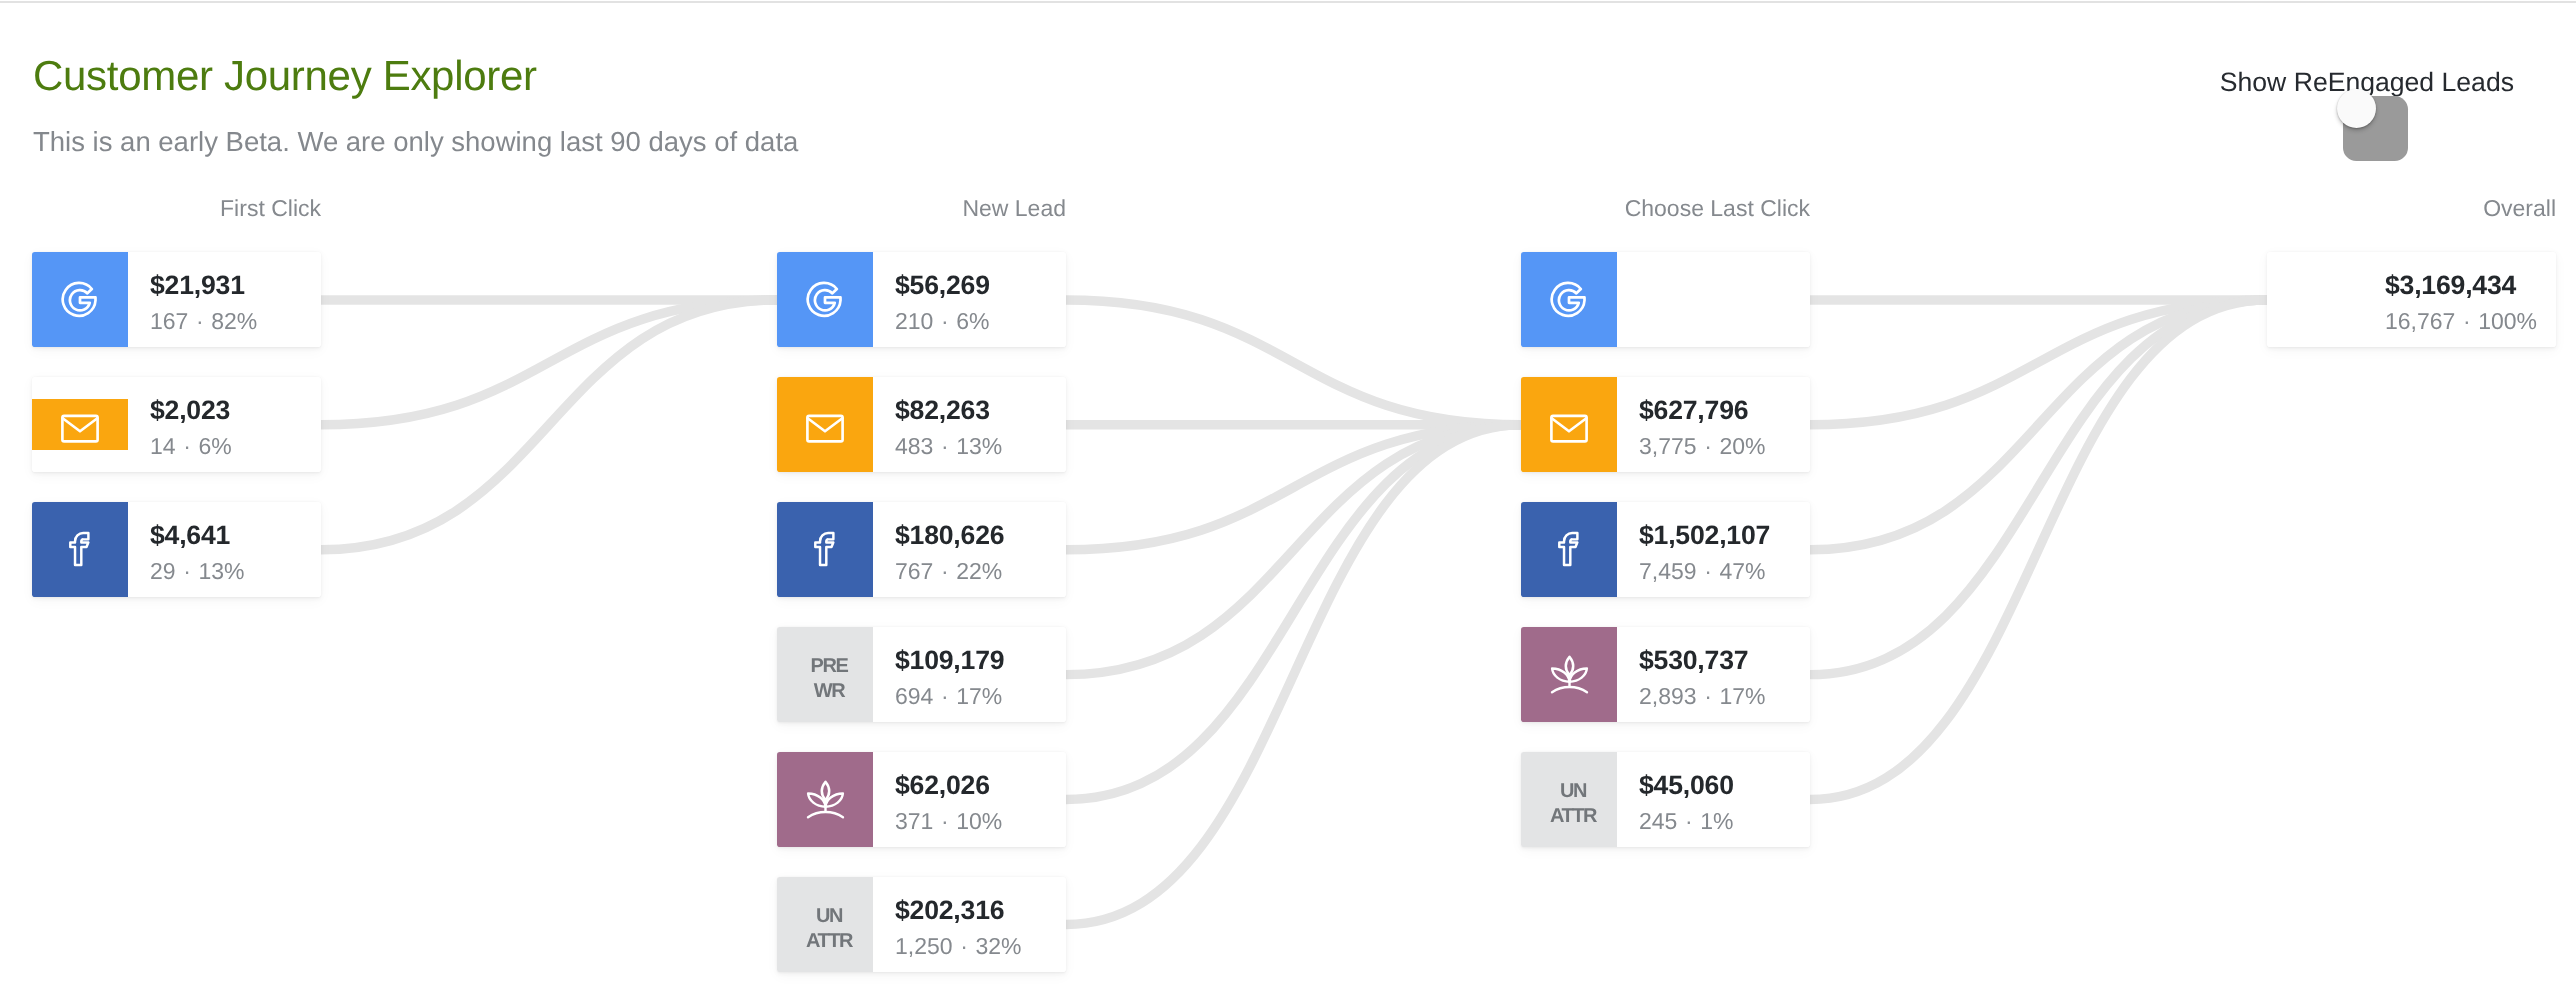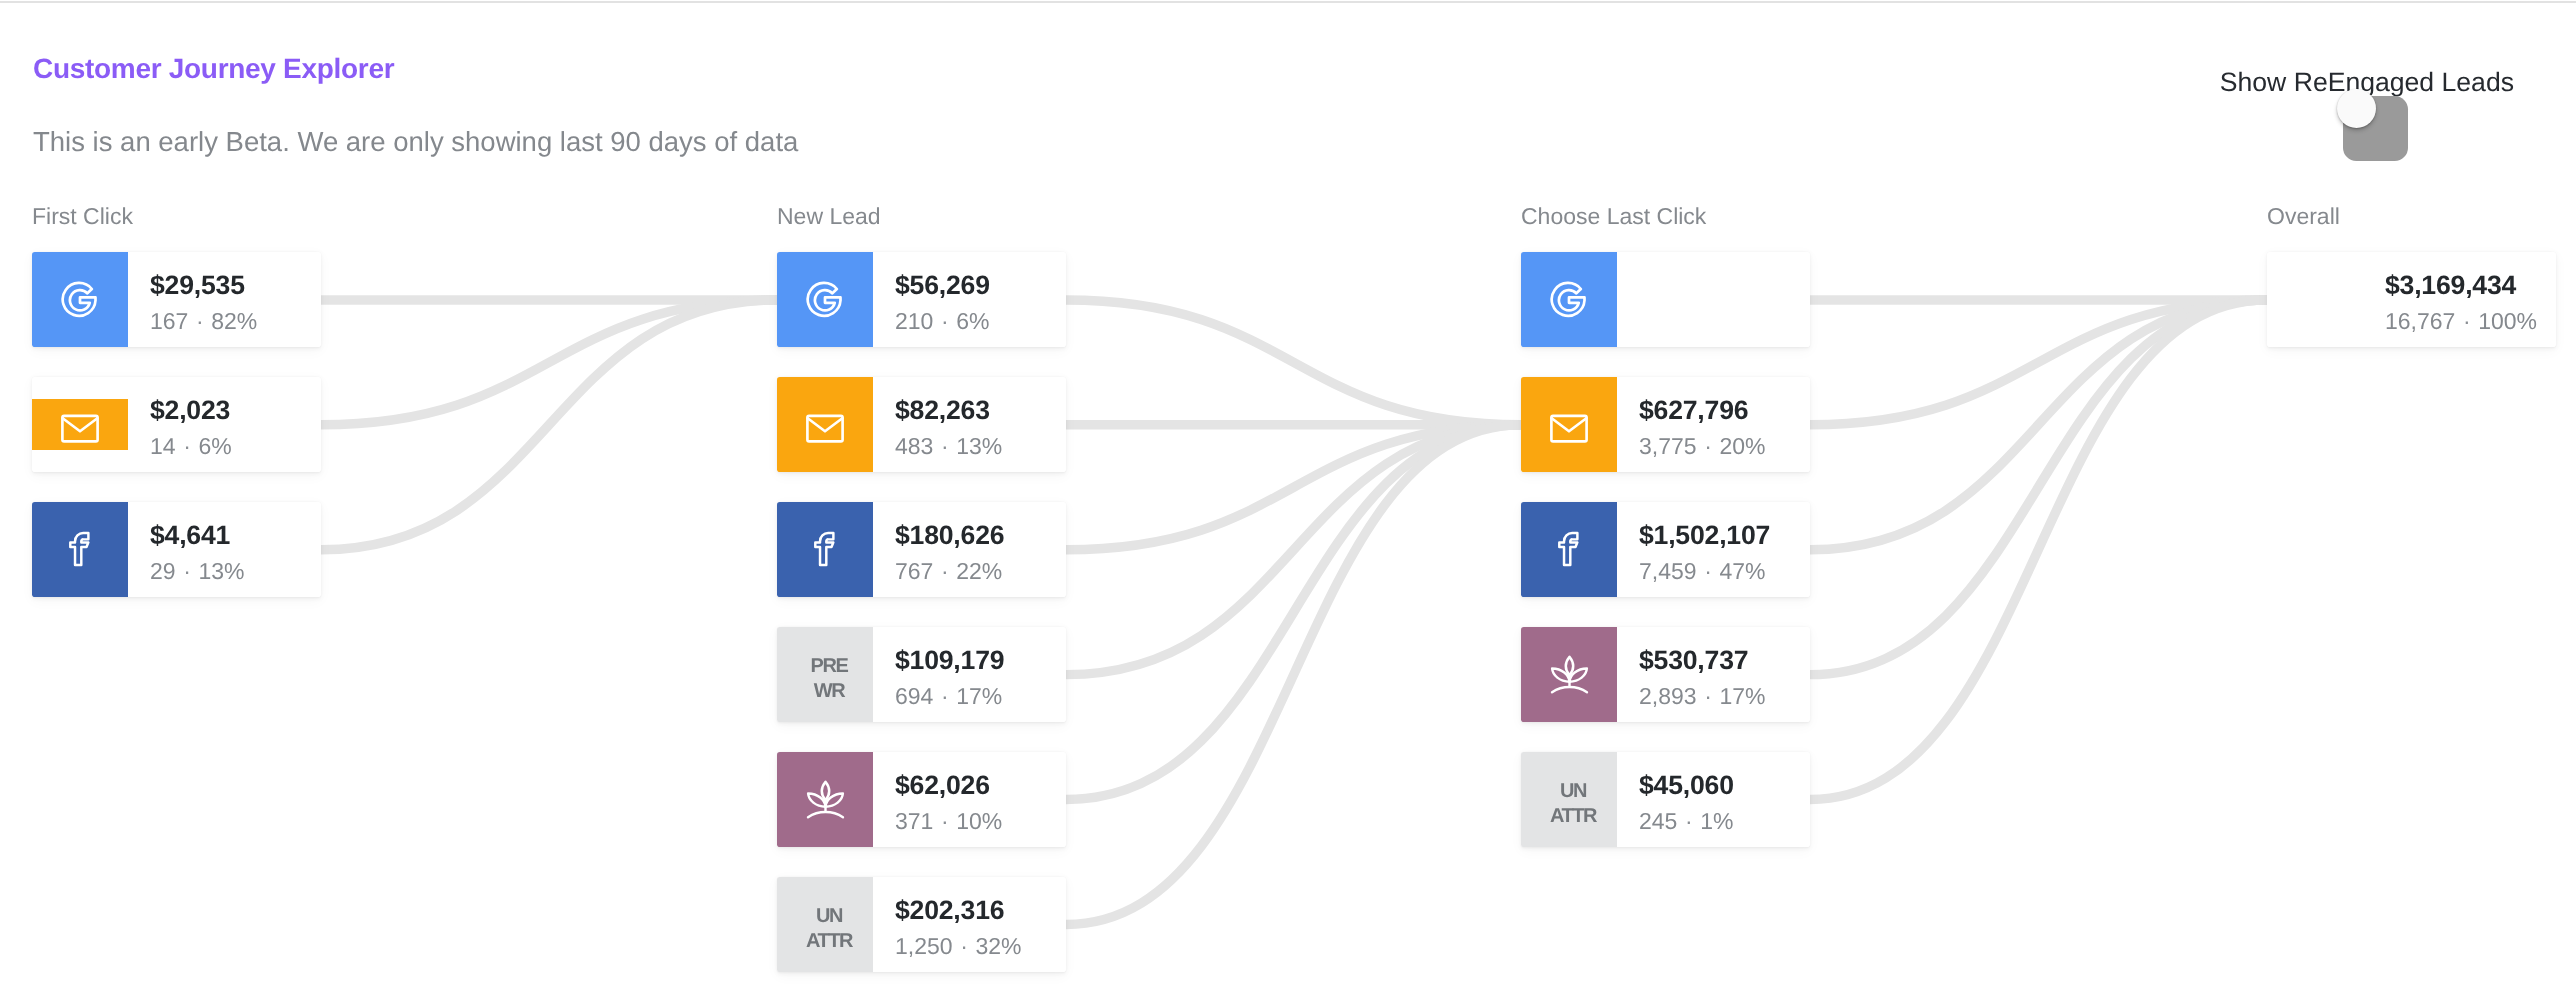--- a/index.html
+++ b/index.html
@@ -10,21 +10,21 @@
     font-family:"Liberation Sans", sans-serif;
     -webkit-font-smoothing:antialiased;
     text-rendering:geometricPrecision;
   }
   #root { position:relative; width:2576px; height:1007px; background:#fff; }
 
   .topline { position:absolute; left:0; top:0.9px; width:2576px; height:1.9px; background:#e2e2e2; }
 
   .page-title {
     position:absolute; left:33px; top:55px;
-    font-size:28px; font-weight:700; color:#8b5cf6;
+    font-size:42px; font-weight:400; color:#4d7c0f;
     letter-spacing:-0.3px; line-height:1;
   }
   .page-subtitle {
     position:absolute; left:33px; top:128px;
     font-size:27.5px; font-weight:400; color:#84888d; line-height:1;
   }
 
   .toggle-wrap {
     position:absolute; right:44px; top:69px;
     display:flex; align-items:center; cursor:pointer;flex-direction:column;
@@ -34,21 +34,21 @@
     position:relative; width:65px; height:26.6px; border-radius:13.3px;
     background:#9a9a9a; flex:0 0 65px;
   }
   .switch .knob {
     position:absolute; left:-6.2px; top:-6.6px; width:39px; height:39px; border-radius:50%;
     background:#fafafa;
     box-shadow:0 2.8px 4.7px rgba(0,0,0,.20), 0 0.9px 1.9px rgba(0,0,0,.20), 0 0 0 0.5px rgba(0,0,0,.04);
   }
 
   .colhead {
-    position:absolute; top:205px; width:289px; text-align:left;
+    position:absolute; top:197px; width:289px; text-align:right;
     font-size:23px; font-weight:400; color:#85898e; line-height:1;
   }
 
   svg.links { position:absolute; left:0; top:0; width:2576px; height:1007px; pointer-events:none; }
 
   .card {
     position:absolute; display:flex; align-items:stretch;
     background:#ffffff; border-radius:2.8px; overflow:hidden;
     box-shadow:0 0.9px 1.9px rgba(0,0,0,.035), 0 1.9px 5.7px rgba(0,0,0,.045), 0 3.8px 13.3px rgba(0,0,0,.035);
   }
@@ -106,21 +106,21 @@
       <div class="colhead" style="left: 2267px;">Overall</div>
     </div>
   <div id="cards">
       <div class="card" style="left: 32px; top: 252px; width: 289px; height: 95px;">
         <div class="icon-box" style="background:#5596f6">
           <svg width="40" height="40" viewBox="0 0 24 24" fill="none" stroke="#fff" stroke-width="1.63" stroke-linejoin="round" stroke-linecap="round">
             <path d="M21.3 10.45 H12.0 V13.7 H17.85 A6.05 6.05 0 1 1 16.4 8.0 L19.1 5.4 A9.85 9.85 0 1 0 21.3 12.3 Z"></path>
           </svg>
         </div>
         <div class="card-body">
-          <div class="amount">$29,535</div>
+          <div class="amount">$21,931</div>
           <div class="sub">167<span class="dot">·</span>82%</div>
         </div>
       </div>
       <div class="card" style="left: 32px; top: 377px; width: 289px; height: 95px; align-items: center;">
         <div class="icon-box" style="background:#faa60f">
           <svg width="44" height="44" viewBox="0 0 24 24" fill="none" stroke="#fff" stroke-width="1.45" stroke-linejoin="round" stroke-linecap="round" style="margin-top:7.6px">
             <rect x="2.4" y="5.4" width="19.2" height="13.9" rx="0.9"></rect>
             <path d="M2.55 6.7 L12 13.8 L21.45 6.7"></path>
           </svg>
         </div>

